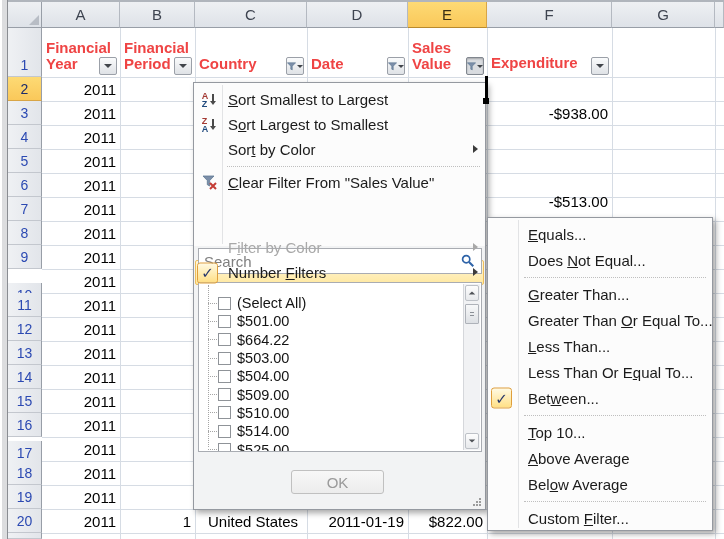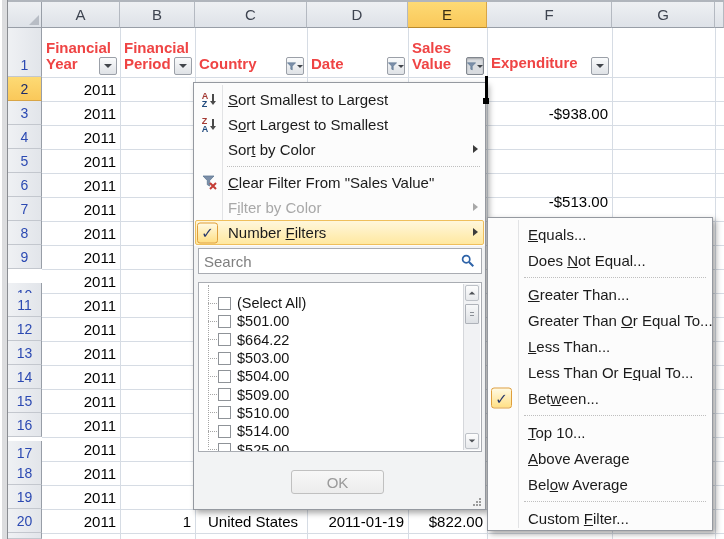--- a/index.html
+++ b/index.html
@@ -55,21 +55,21 @@
   
   #filter-panel { position:absolute; left:193px; top:82px; width:293px; height:428px;
           background:#F2F3F4; border:1px solid #9599A0; box-shadow:3px 3px 6px rgba(0,0,0,.35); z-index:30; }
   #menu-area { position:absolute; left:0; top:0; right:0; height:163px; background:#FCFCFC; padding-top:4px; }
   #menu-area .icon-sep { position:absolute; left:28px; top:2px; bottom:2px; width:1px; background:#E2E3E5; }
   .mi { position:relative; height:25px; display:flex; align-items:center; padding-left:34px;
         padding-right:20px; font-size:15px; color:#1B1B1B; }
   .mi > span { position:relative; z-index:1; white-space:nowrap; }
   .mi.hl::before { content:""; position:absolute; left:1px; right:1px; top:0; bottom:0;
         background:linear-gradient(#FFF7DC,#FFE8A0); border:1px solid #EFBF5C; border-radius:2px; }
-  .mi.disabled { color:#A8A8A8; }
+  .mi.disabled { color:#A8A8A8;margin-top:40px; }
   .mi .arrow { position:absolute; right:7px; top:8px; width:0; height:0; border-top:4.5px solid transparent;
         border-bottom:4.5px solid transparent; border-left:5px solid #3C3C3C; z-index:1; }
   .mi.disabled .arrow { border-left-color:#A8A8A8; }
   .mi-icon { position:absolute; left:4px; top:50%; transform:translateY(-50%); width:22px; height:22px;
         display:flex; align-items:center; justify-content:center; z-index:1; }
   .checkbox-gold { position:absolute; left:3px; top:50%; transform:translateY(-50%); width:21px; height:21px;
         border:1px solid #DF9F3C; border-radius:3px; background:linear-gradient(#FFFAE3,#FFDF85);
         display:flex; align-items:center; justify-content:center; color:#26366B; font-weight:bold;
         font-size:15px; z-index:1; }
   .sep { position:relative; height:8px; }

